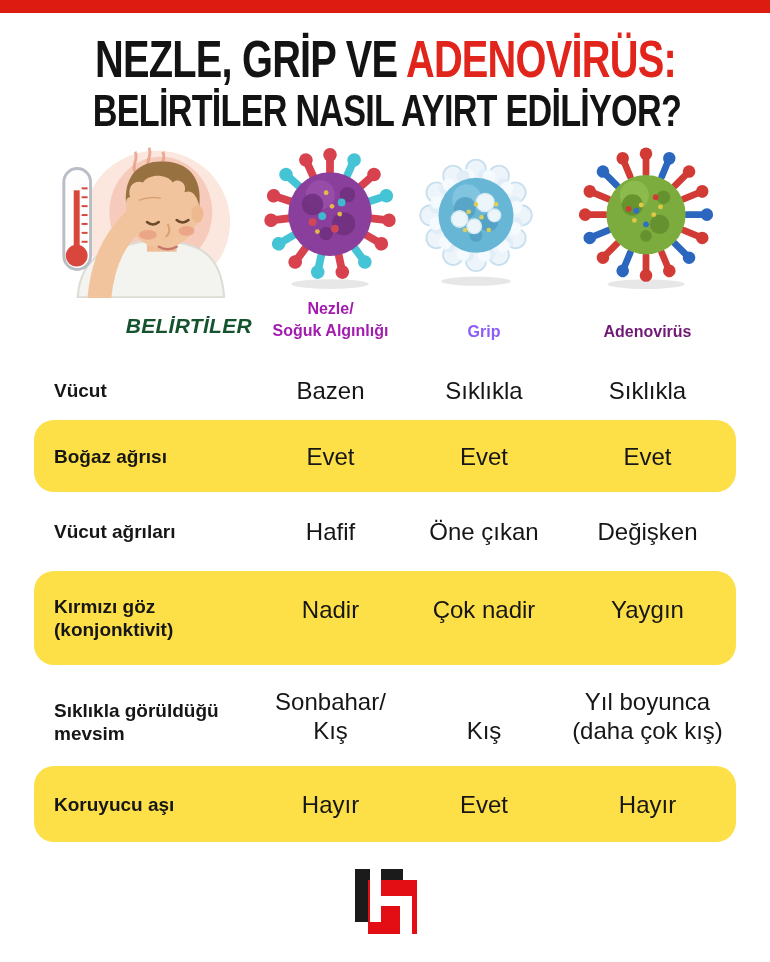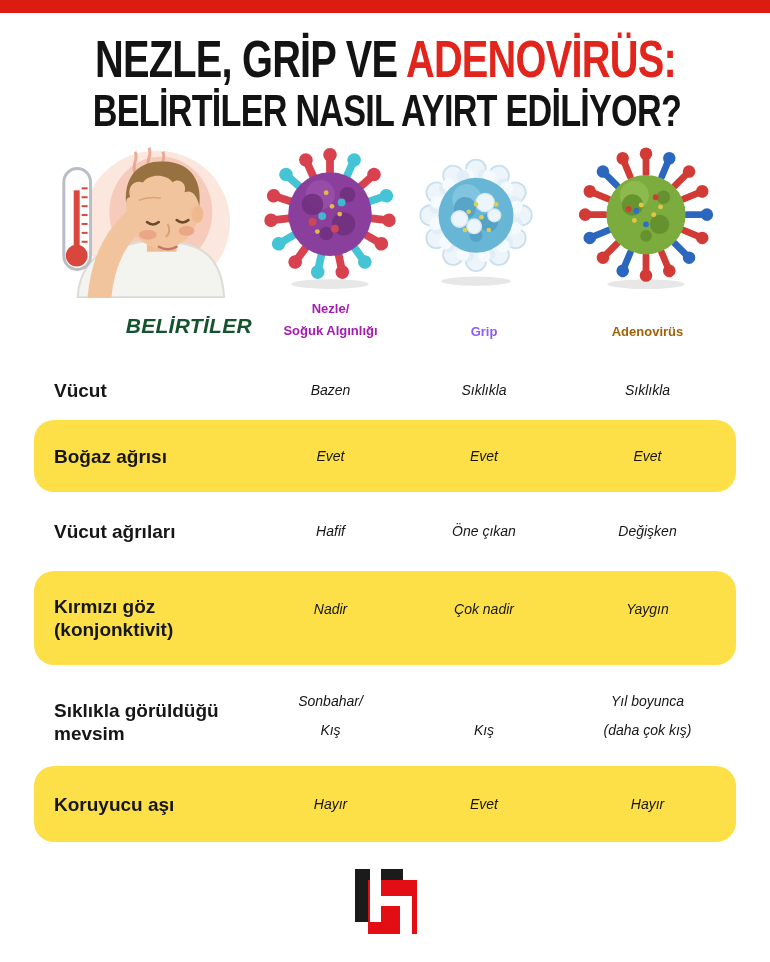--- a/index.html
+++ b/index.html
@@ -19,31 +19,31 @@
   .fig{position:absolute;}
   .fig svg{display:block;width:100%;height:100%;}
   .fig-symptoms{left:48px;top:142px;width:188px;height:156px;}
   .fig-nezle{left:262px;top:146px;width:136px;height:144px;}
   .fig-grip{left:412px;top:148px;width:128px;height:142px;}
   .fig-adeno{left:578px;top:147px;width:136px;height:143px;}
 
   
   .colheads{position:absolute;left:34px;top:292px;width:702px;height:52px;display:grid;
             grid-template-columns:218px 157px 150px 177px;align-items:end;}
-  .ch{text-align:center;font-weight:700;font-size:13px;line-height:22px;}
+  .ch{text-align:center;font-weight:700;font-size:16px;line-height:22px;}
   .ch1{text-align:right;padding-left:20px;color:#14532d;font-size:21px;padding-bottom:7px;letter-spacing:.3px;font-style:italic;}
   .ch2{color:#a21caf;padding-bottom:2px;}
   .ch3{color:#8b5cf6;padding-bottom:1px;}
-  .ch4{color:#a16207;padding-bottom:1px;}
+  .ch4{color:#701a75;padding-bottom:1px;}
 
   
   .row{position:absolute;left:34px;width:702px;display:grid;box-sizing:border-box;
        grid-template-columns:218px 157px 150px 177px;align-items:center;}
   .row .lab{font-weight:700;font-size:19px;line-height:23px;padding-left:20px;white-space:pre-line;}
-  .row .val{text-align:center;font-size:14px;line-height:29px;white-space:pre-line;font-style:italic;}
+  .row .val{text-align:center;font-size:24px;line-height:29px;white-space:pre-line;}
   .shaded{background:#fde047;border-radius:20px;}
   .row-0{top:360px;height:60px;}
   .row-1{top:420px;height:72px;}
   .row-2{top:492px;height:79px;}
   .row-3{top:571px;height:94px;align-items:start;padding-top:24px;}
   .row-4{top:680px;height:67px;align-items:end;padding-bottom:2px;}
   .row-5{top:766px;height:76px;}
 
   
   .logo{position:absolute;left:355px;top:869px;width:62px;height:65px;}

